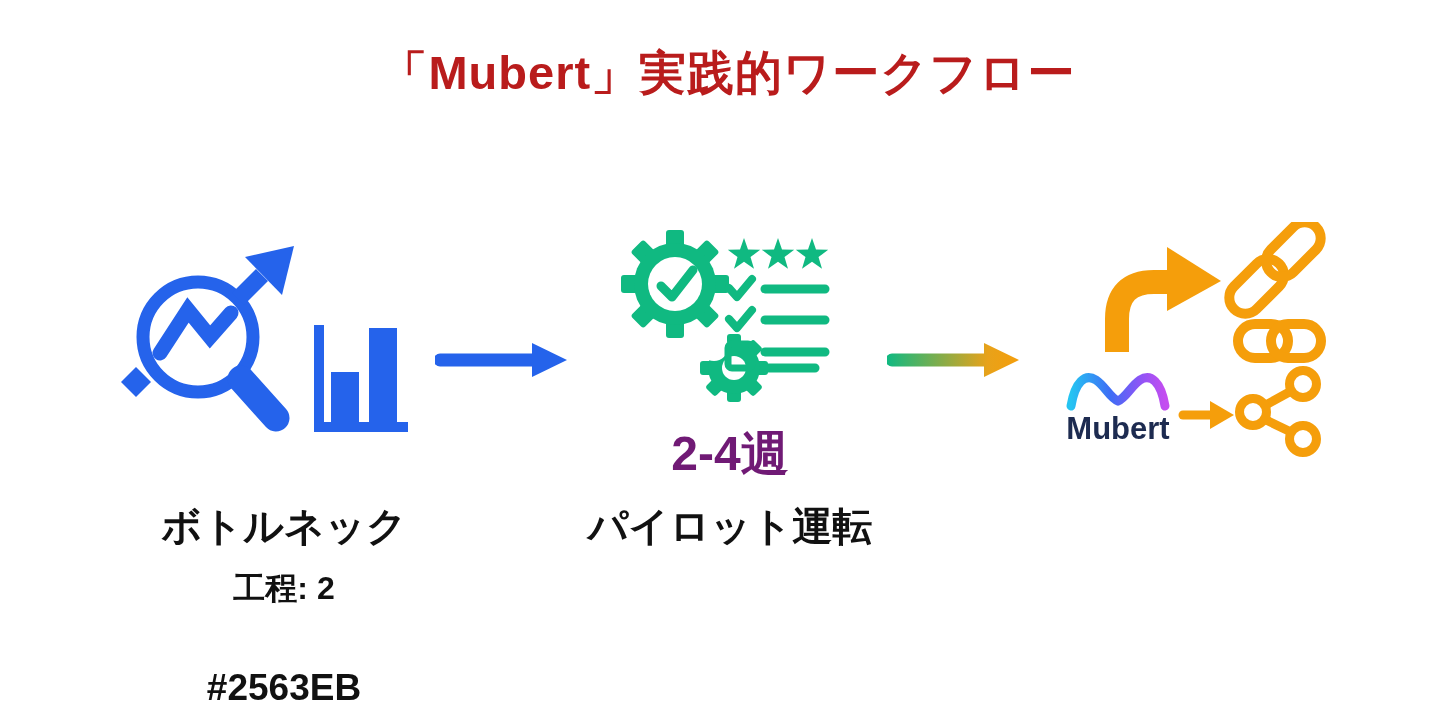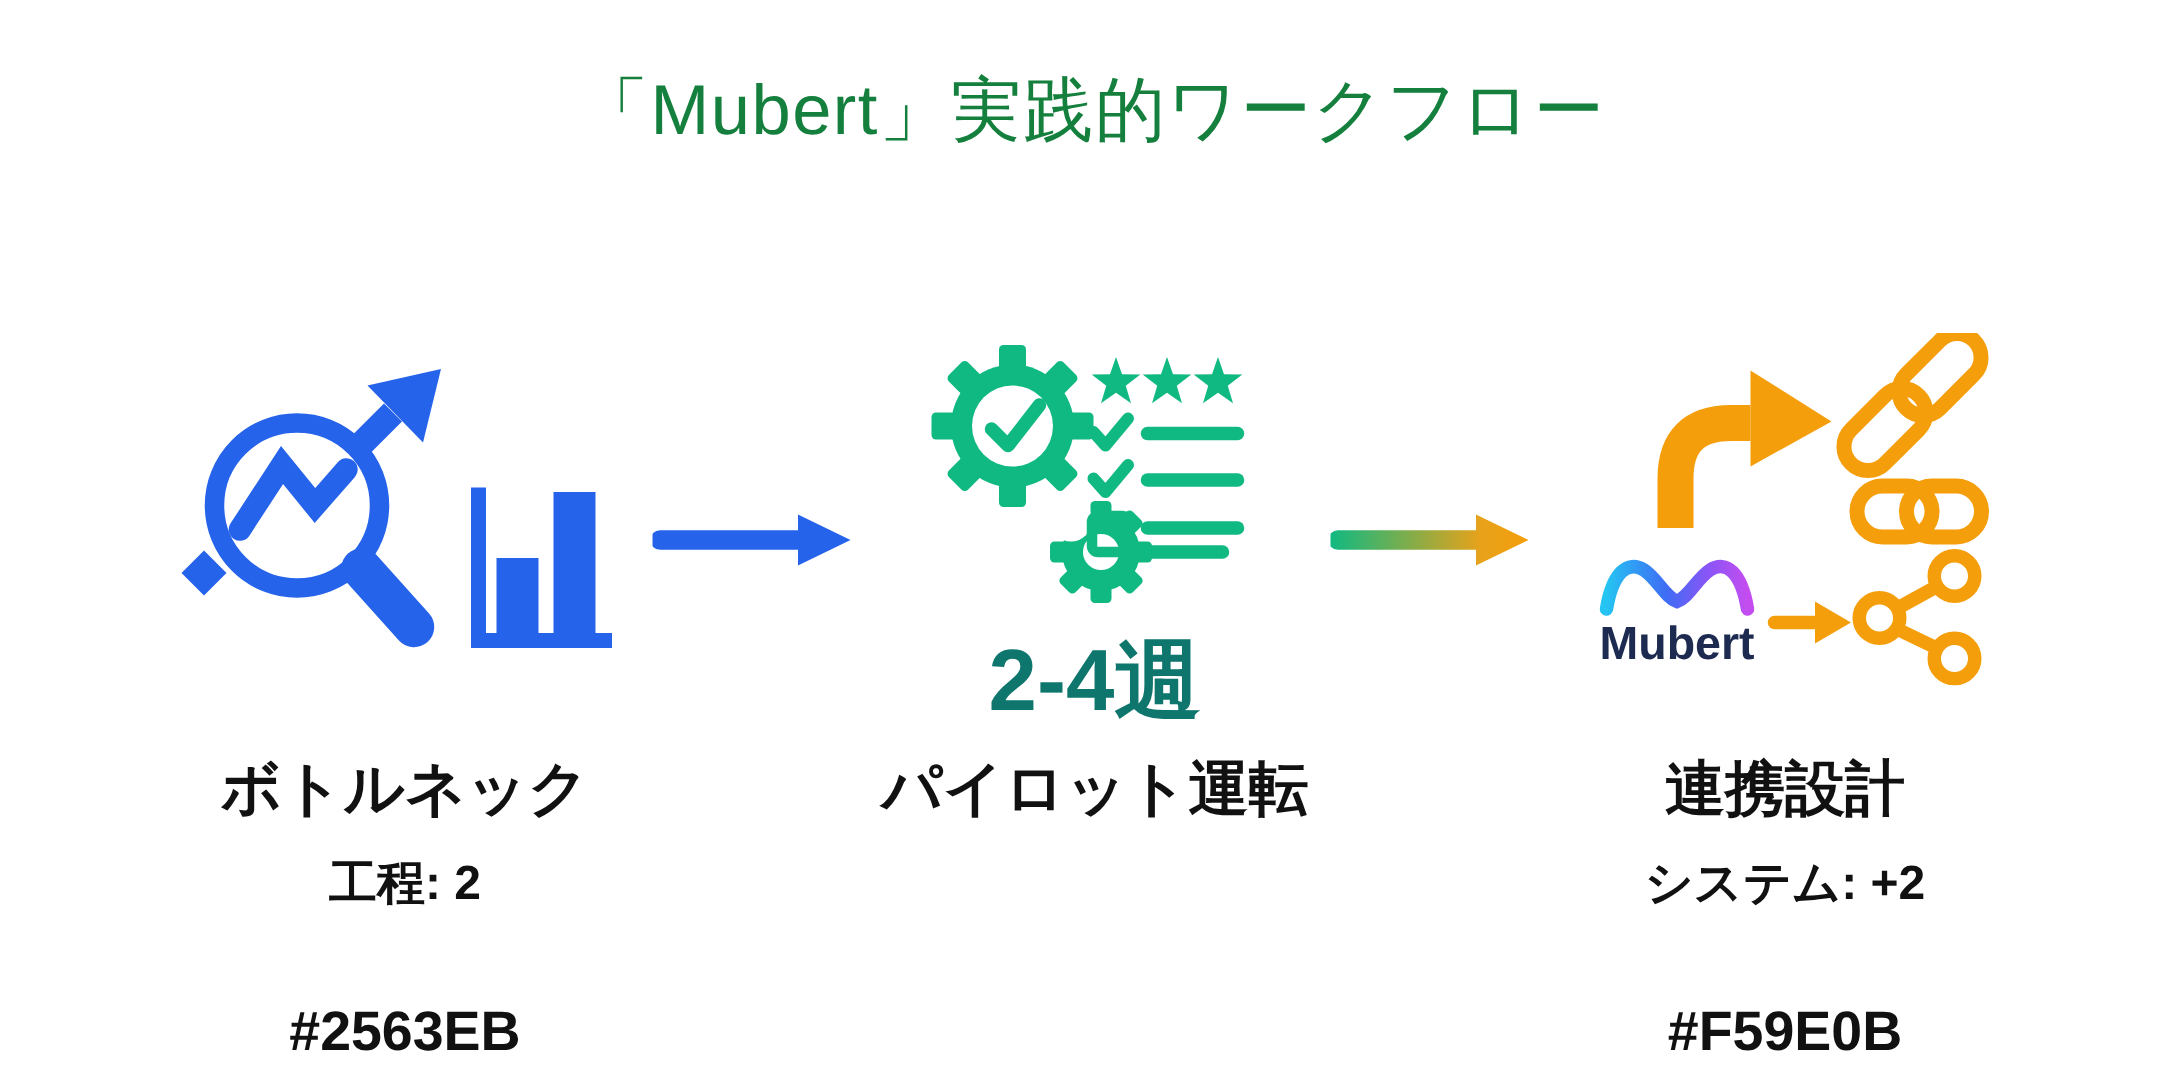--- a/index.html
+++ b/index.html
@@ -2,32 +2,32 @@
 <html><head>
 <meta charset="utf-8">
 <style>
   html,body{margin:0;padding:0;background:#ffffff;}
   .canvas{
     position:relative;width:1456px;height:720px;background:#ffffff;overflow:hidden;
     font-family:"Liberation Sans","DejaVu Sans",sans-serif;color:#111111;
   }
   .title{
     position:absolute;top:42px;left:0;width:1456px;text-align:center;
-    font-size:47px;font-weight:400;color:#15803d;letter-spacing:1px;
+    font-size:47px;font-weight:700;color:#b91c1c;letter-spacing:1px;
   }
   .icon-svg{position:absolute;display:block;}
   .stage-labels{position:absolute;top:496px;width:360px;text-align:center;}
   .stage-labels .line1{font-size:40px;font-weight:700;line-height:61px;}
   .stage-labels .line2{font-size:32px;font-weight:700;line-height:62px;}
   .stage-labels .hex{font-size:37px;font-weight:700;line-height:57px;margin-top:40px;}
   .duration{
     position:absolute;top:416px;width:360px;text-align:center;
-    font-size:58px;font-weight:700;line-height:76px;color:#0f766e;
+    font-size:48px;font-weight:700;line-height:76px;color:#701a75;
   }
-  .s1{left:90px;} .s2{left:550px;} .s3{left:1010px;}
+  .s1{left:104px;} .s2{left:550px;} .s3{left:1010px;}
 </style>
 </head>
 <body>
 
 <div class="canvas">
 
   <div class="title">「Mubert」実践的ワークフロー</div>
 
   <svg class="icon-svg" style="left:110px;top:225px;" width="320" height="235" viewBox="0 0 320 235">
     <g>
@@ -156,19 +156,14 @@
   <div class="stage-labels s1">
     <div class="line1">ボトルネック</div>
     <div class="line2">工程: 2</div>
     <div class="hex">#2563EB</div>
   </div>
 
   <div class="stage-labels s2">
     <div class="line1">パイロット運転</div>
   </div>
 
-  <div class="stage-labels s3">
-    <div class="line1">連携設計</div>
-    <div class="line2">システム: +2</div>
-    <div class="hex">#F59E0B</div>
-  </div>
 
 </div>
 
 </body></html>

